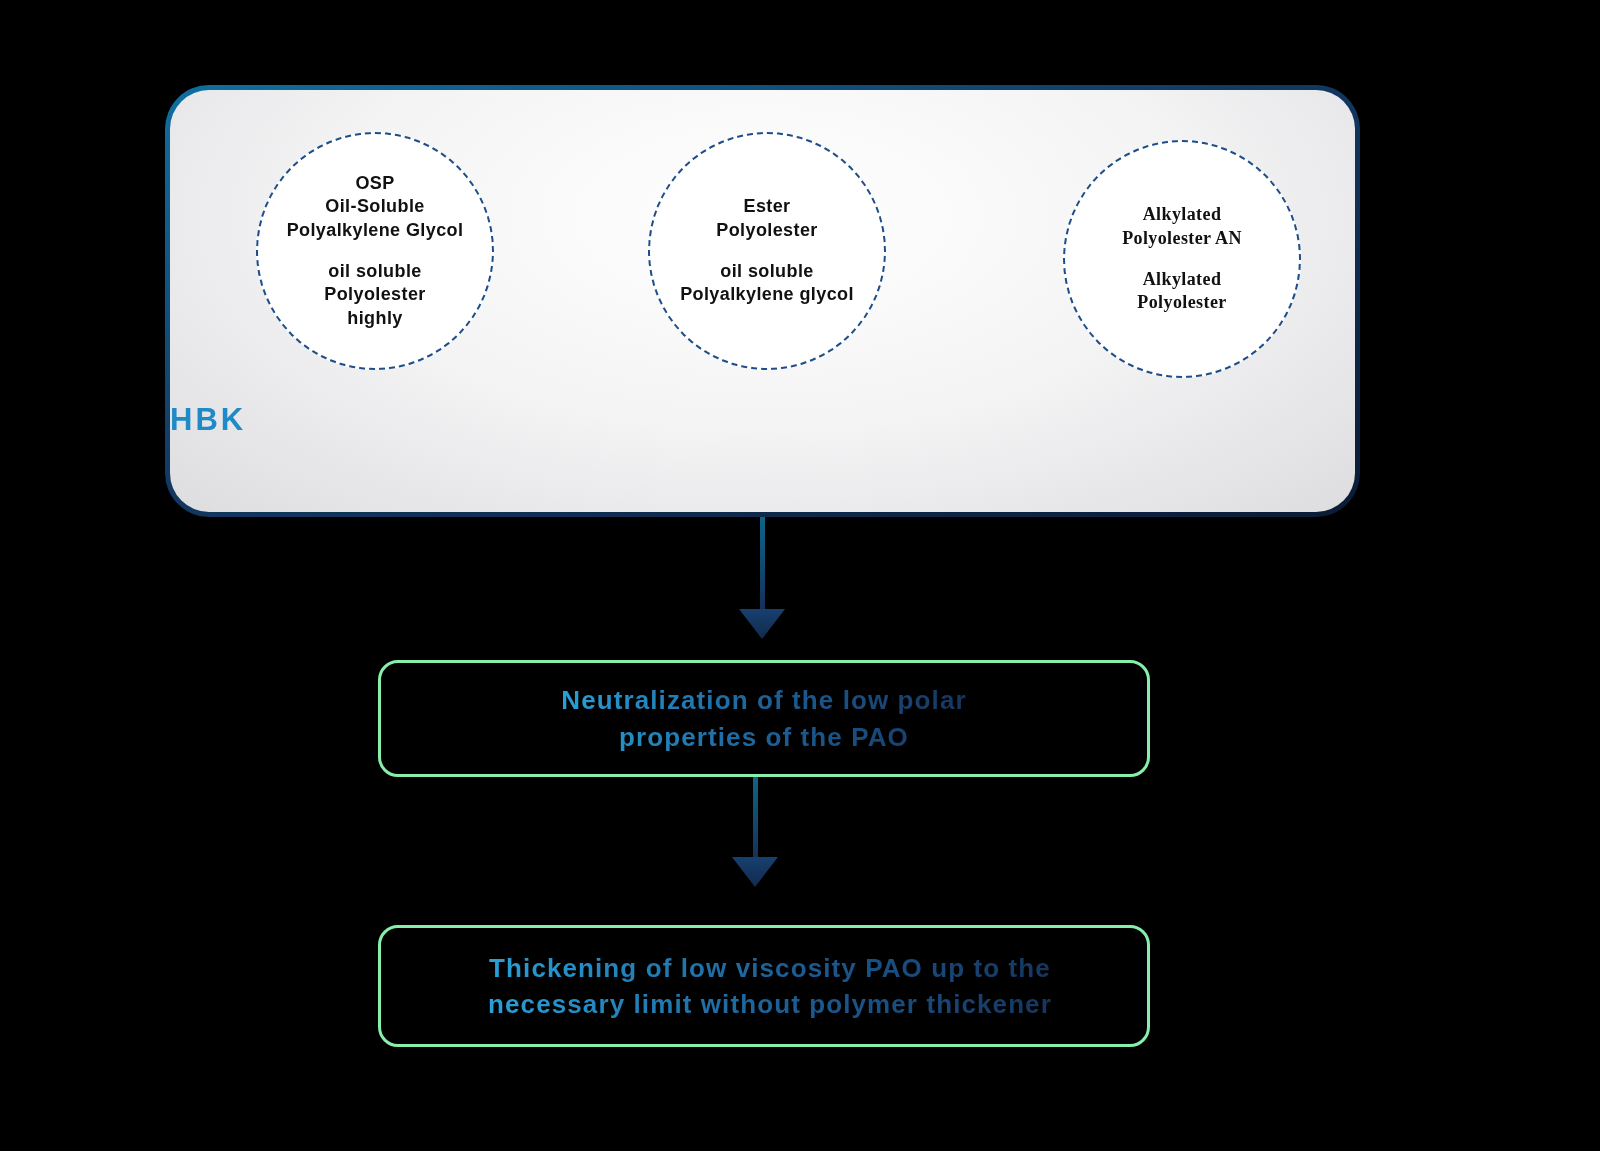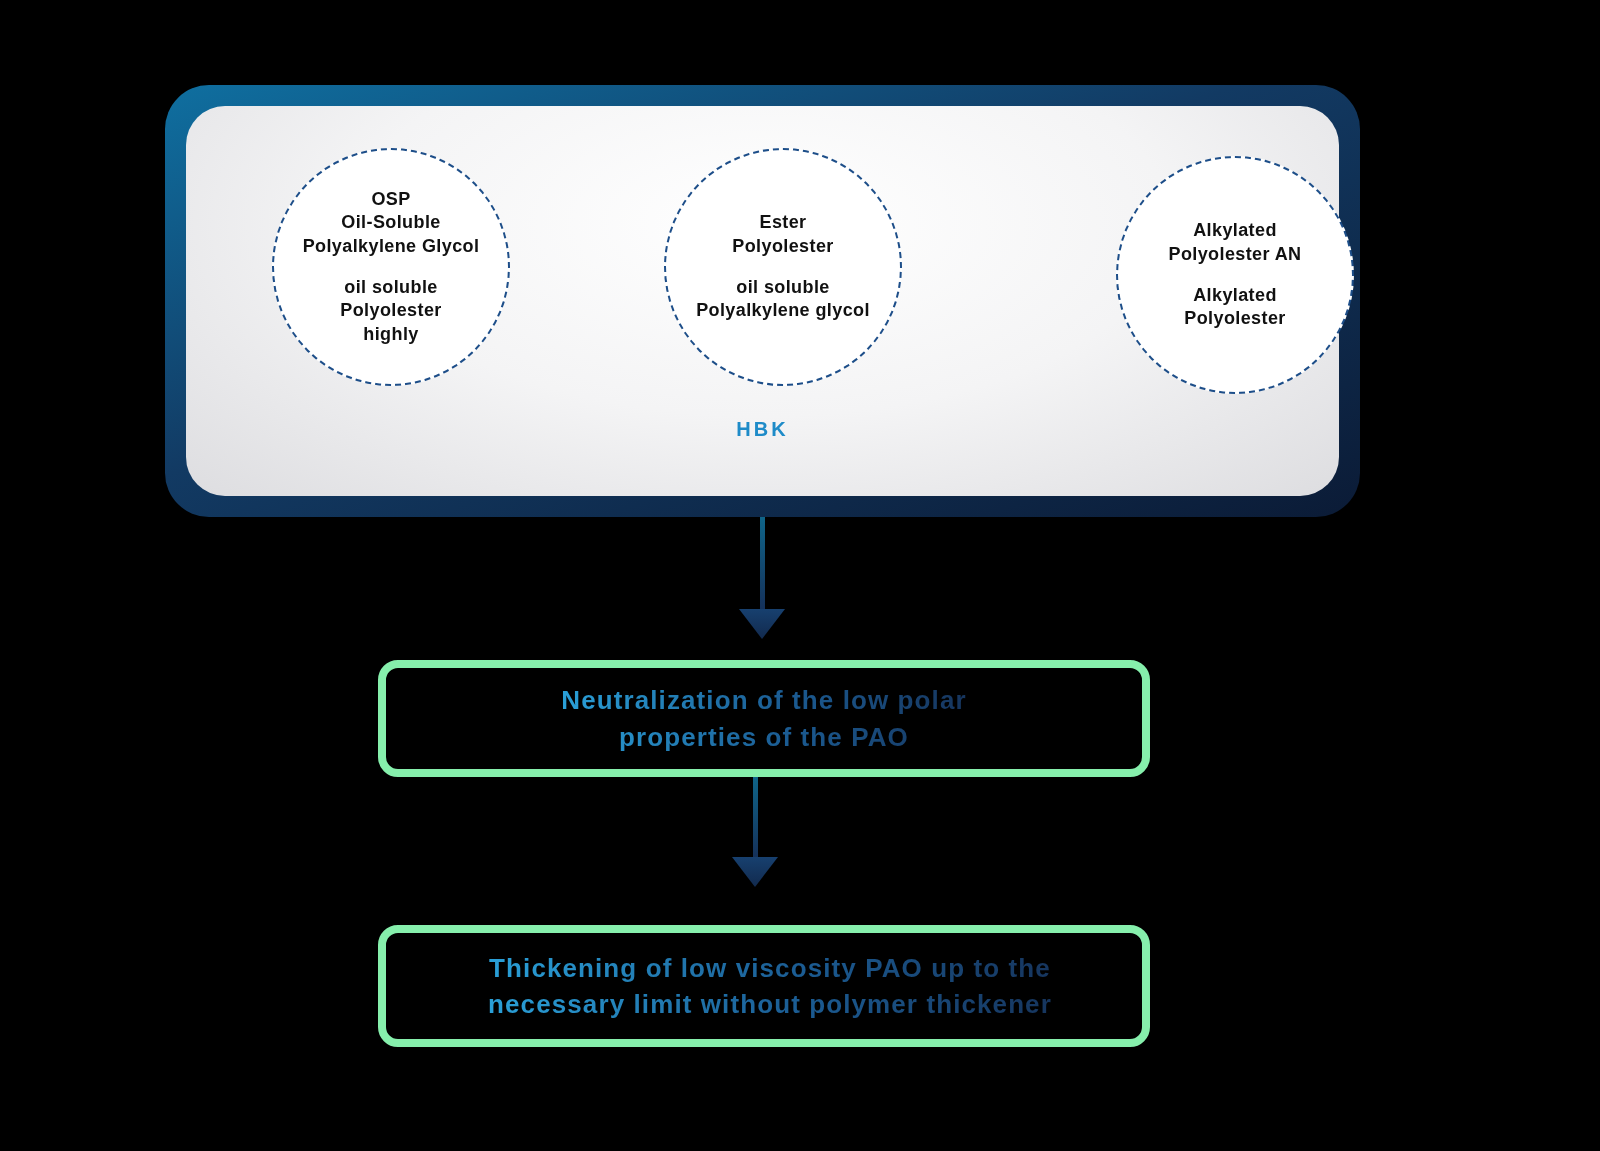--- a/index.html
+++ b/index.html
@@ -18,21 +18,21 @@
 
   
   .panel-border {
     position: absolute;
     left: 165px;
     top: 85px;
     width: 1195px;
     height: 432px;
     border-radius: 44px;
     background: linear-gradient(160deg, #0f6fa0 0%, #123a63 45%, #0b1b36 100%);
-    padding: 21px;
+    padding: 5px;
     box-sizing: border-box;
   }
   .panel {
     position: relative;
     width: 100%;
     height: 100%;
     border-radius: 39px;
     background: radial-gradient(ellipse at 50% 30%, #ffffff 0%, #f4f4f5 50%, #dddde0 100%);
   }
 
@@ -45,37 +45,36 @@
     border: 2px dashed #1d4e89;
     background: #ffffff;
     display: flex;
     align-items: center;
     justify-content: center;
     text-align: center;
     box-sizing: border-box;
   }
   .circle-1 { left: 86px;  top: 42px; }
   .circle-2 { left: 478px; top: 42px; }
-  .circle-3 { left: 930px; top: 50px; }
+  .circle-3 { left: 893px; top: 50px; font-family: Liberation Serif, serif; }
   .circle-text {
     font-size: 18px;
     font-weight: bold;
     color: #111111;
     line-height: 1.3;
     letter-spacing: 0.4px;
   }
   .circle-group-bottom { margin-top: 18px; }
 
   
   .hbk-title {
     position: absolute;
     left: 0; right: 0;
     top: 312px;
-    text-align: center;
-    font-size: 20px;
+    font-size: 31px;
     font-weight: bold;
     letter-spacing: 3px;
     color: #1e8bc8;
   }
   .hbk-subtitle {
     position: absolute;
     left: 0; right: 0;
     top: 356px;
     text-align: center;
     font-size: 27px;
@@ -105,21 +104,21 @@
     height: 30px;
     background: linear-gradient(180deg, #17406f 0%, #122a4e 100%);
     clip-path: polygon(0 0, 100% 0, 50% 100%);
   }
 
   
   .flow-box {
     position: absolute;
     left: 378px;
     width: 772px;
-    border: 8px solid #86efac;
+    border: 3px solid #86efac;
     border-radius: 20px;
     background: transparent;
     display: flex;
     align-items: center;
     justify-content: center;
     text-align: center;
     box-sizing: border-box;
   }
   .flow-box-1 { top: 660px; height: 117px; }
   .flow-box-2 { top: 925px; height: 122px; padding-left: 12px; }

